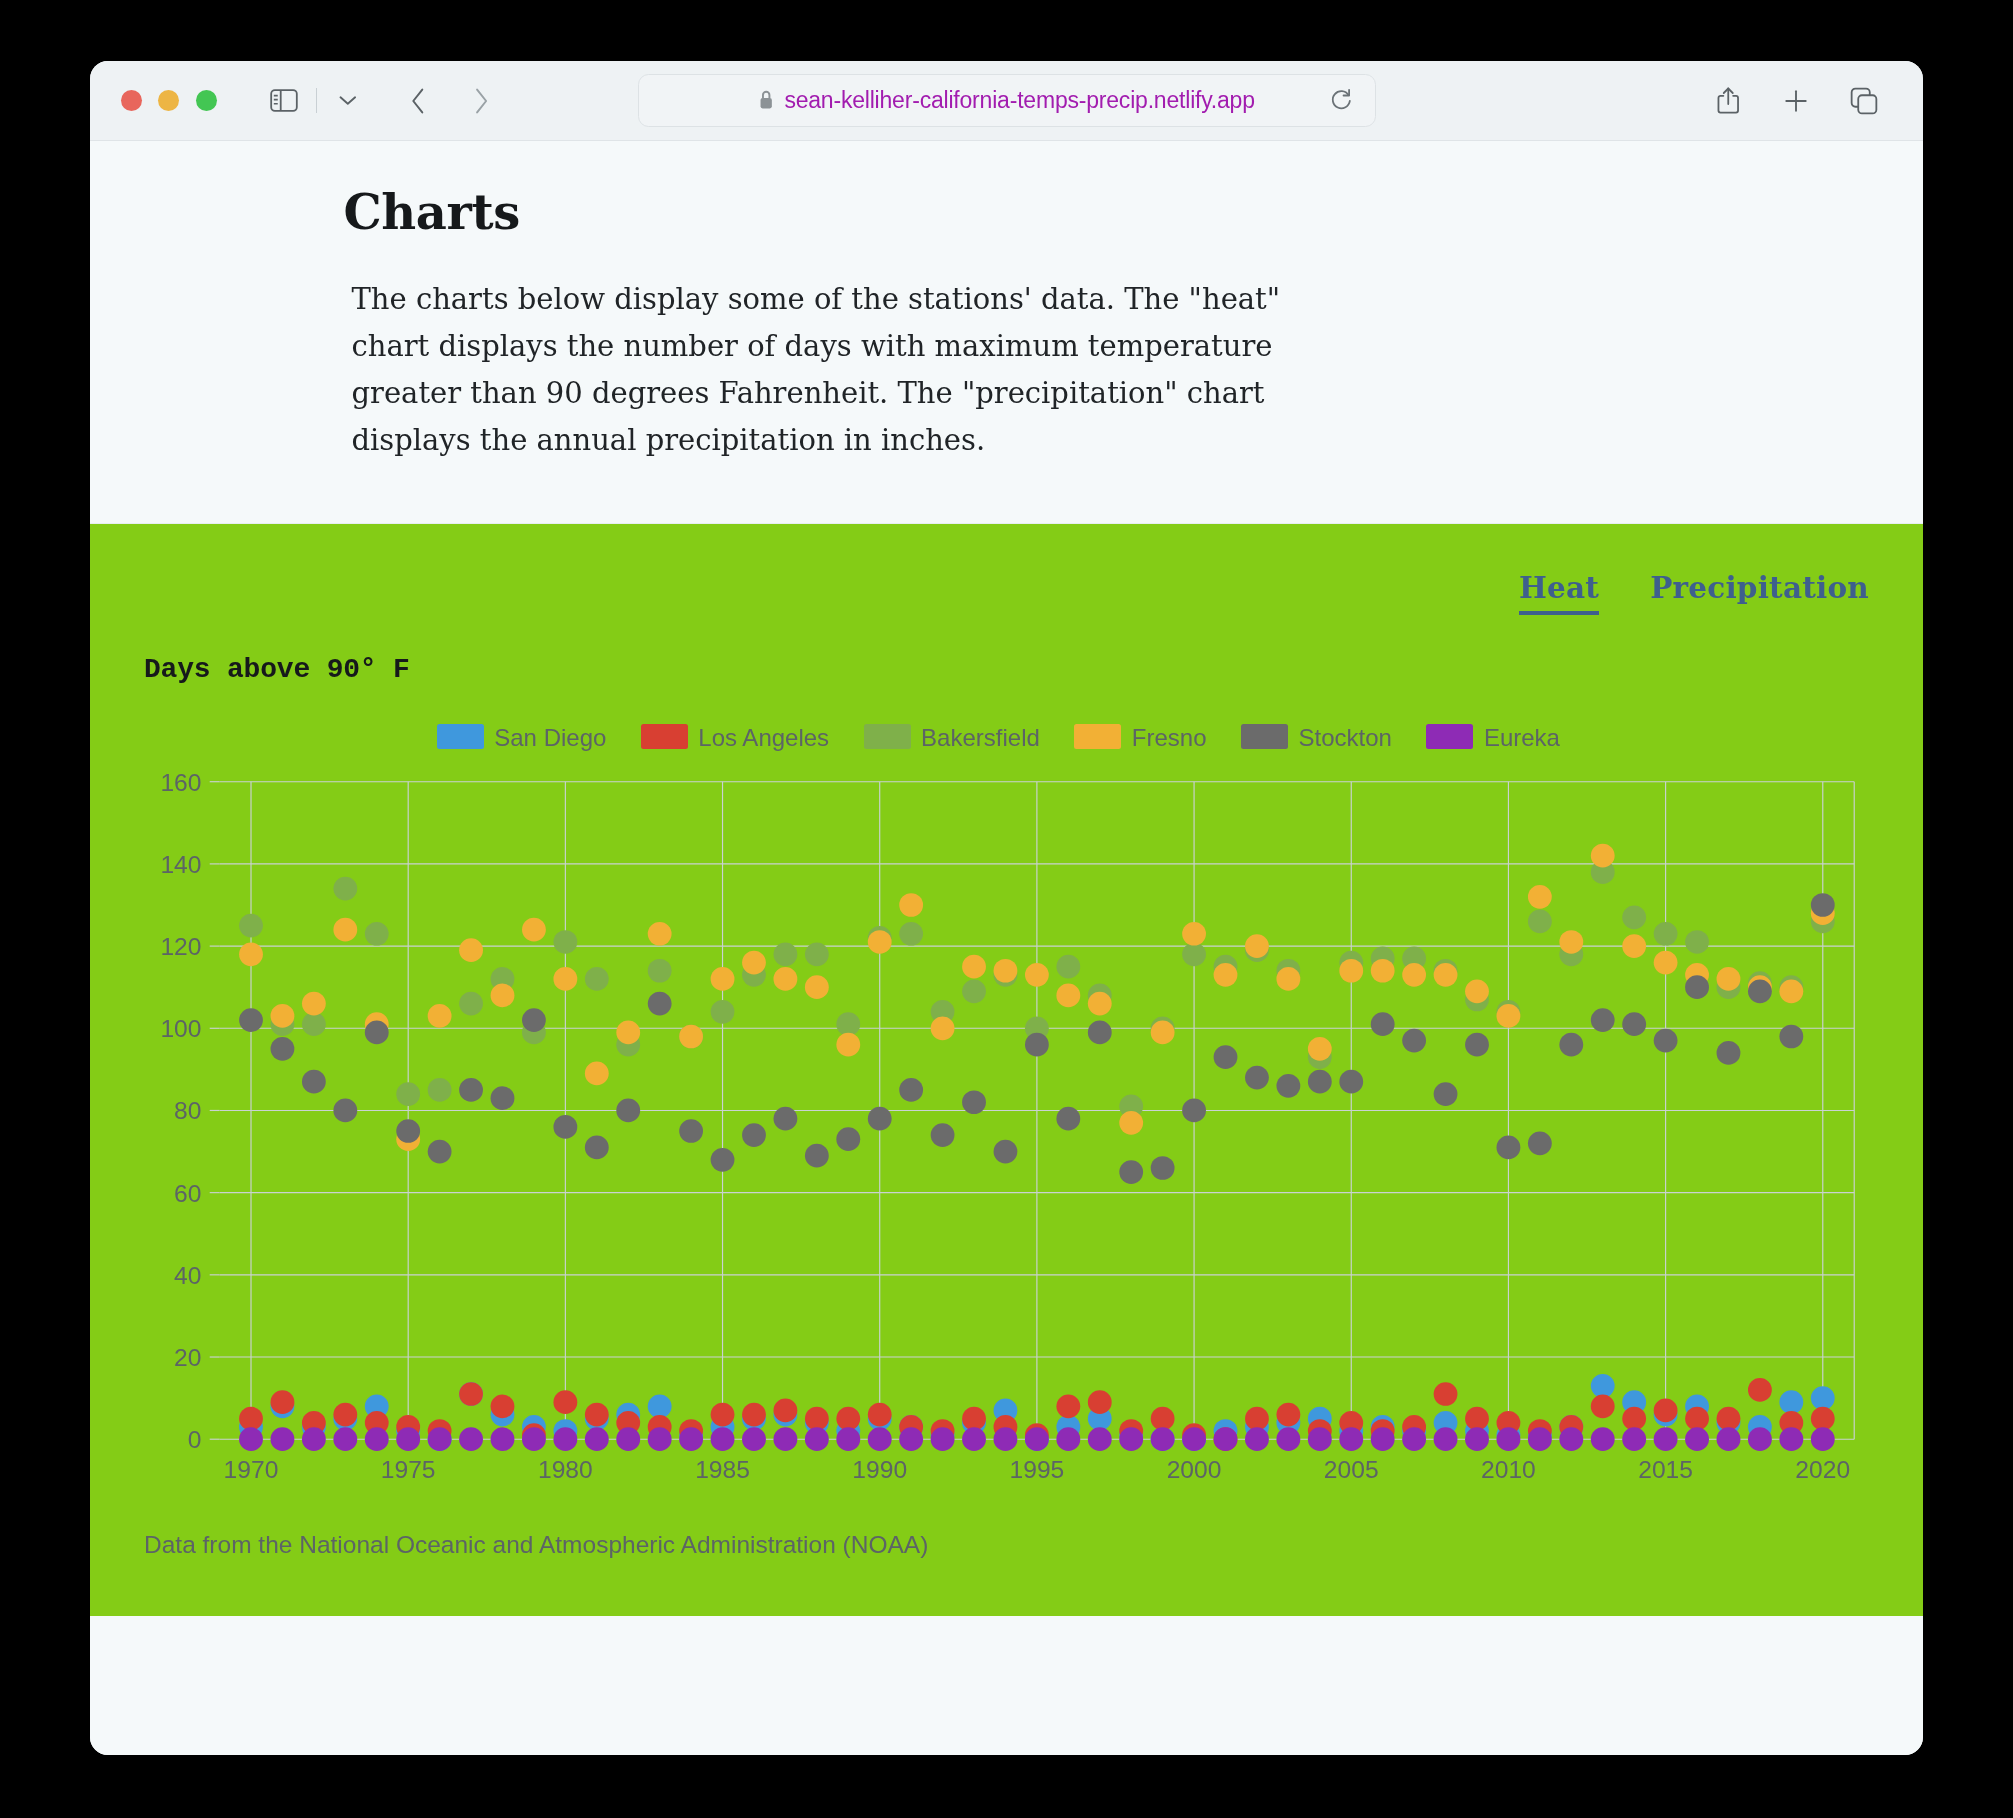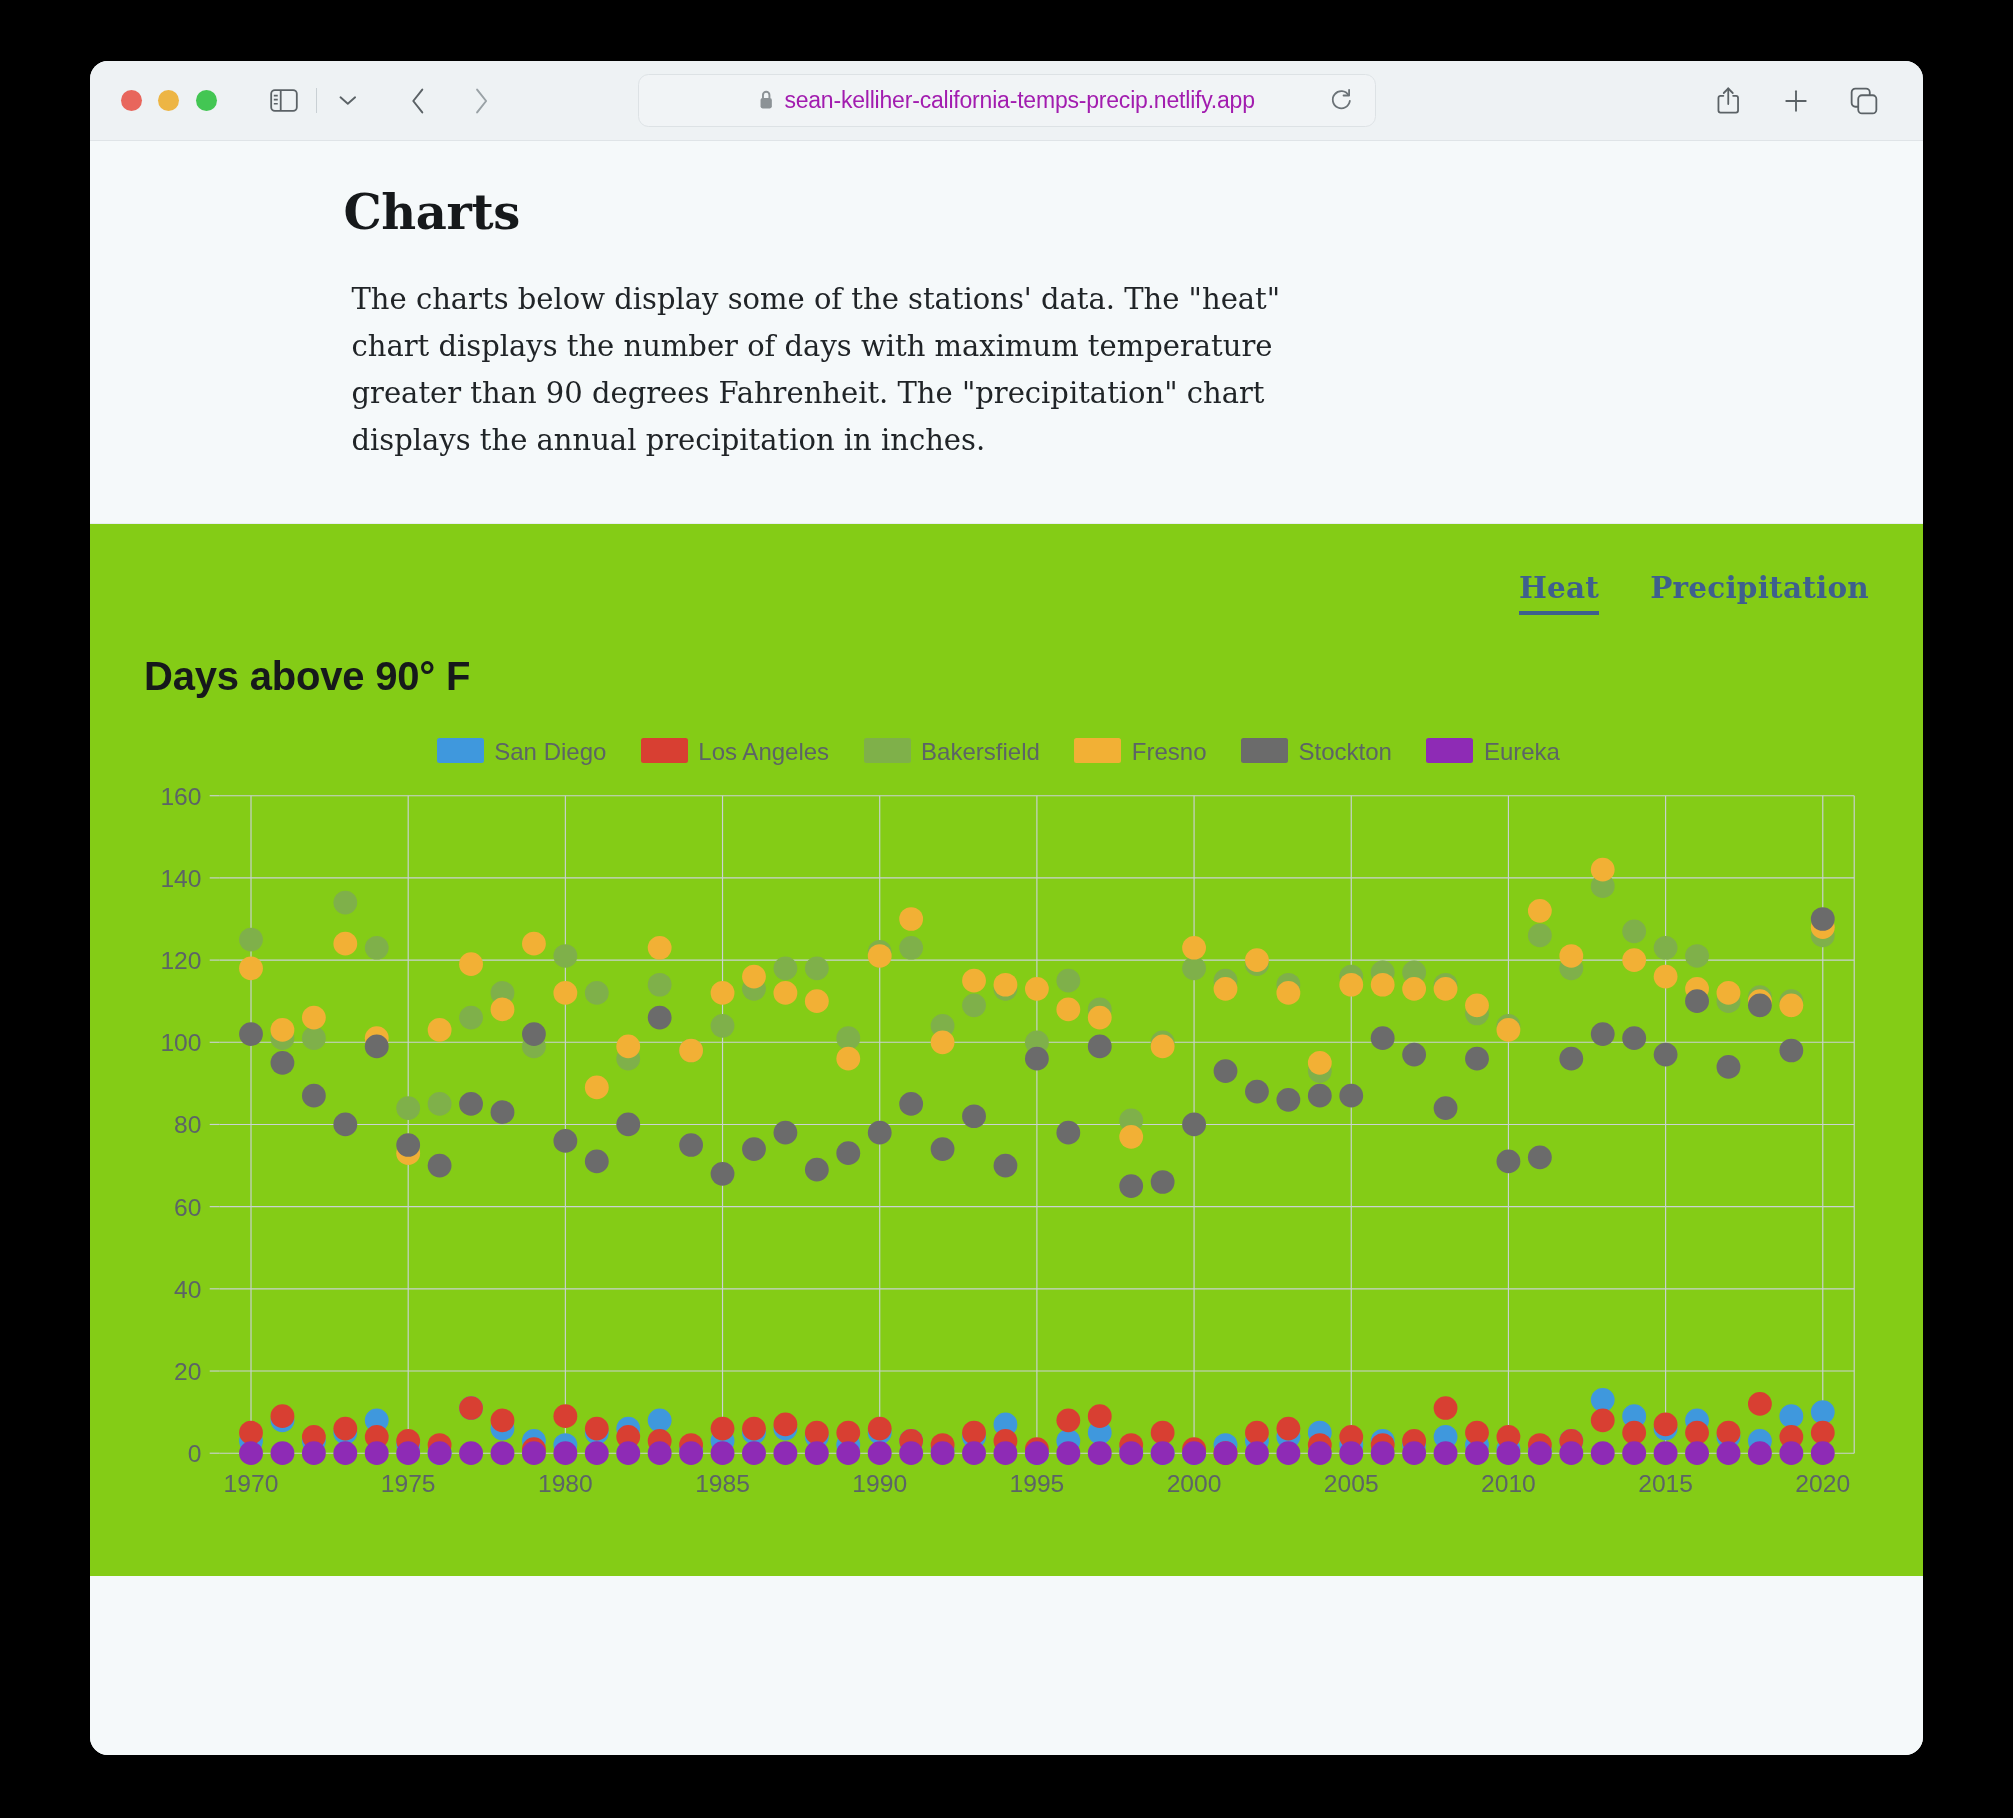--- a/index.html
+++ b/index.html
@@ -94,23 +94,23 @@
     font-size:29.5px;
     color:#3e5f8e;
     letter-spacing:0.2px;
     cursor:pointer;
     padding-bottom:6.5px;
     border-bottom:4.1px solid transparent;
   }
   .tab.active{border-bottom-color:#3e5f8e;}
 
   h2.chart-title{
-    font-family:Liberation Sans, sans-serif;
+    font-family:Liberation Mono, monospace;
     font-weight:900;
-    font-size:40px;
+    font-size:28px;
     color:#16191b;
     margin:0 0 39px 0;
     padding-left:54px;
     letter-spacing:-0.2px;
   }
 
   
   .legend{
     display:flex;justify-content:center;align-items:center;
     gap:18px;margin-bottom:14.7px;
@@ -638,17 +638,18 @@
                 <circle cx="1890.6538461538462" cy="822" r="14.5" fill="#8e2bb5"></circle>
                 <circle cx="1928.9230769230771" cy="822" r="14.5" fill="#8e2bb5"></circle>
                 <circle cx="1967.1923076923076" cy="822" r="14.5" fill="#8e2bb5"></circle>
                 <circle cx="2005.4615384615386" cy="822" r="14.5" fill="#8e2bb5"></circle>
                 <circle cx="2043.730769230769" cy="822" r="14.5" fill="#8e2bb5"></circle>
               </g>
             </svg>
         </div>
       </div>
 
+      <div class="credit">Data from the National Oceanic and Atmospheric Administration (NOAA)</div>
     </div>
 
   </div>
 </div>
 
 
 </body></html>

